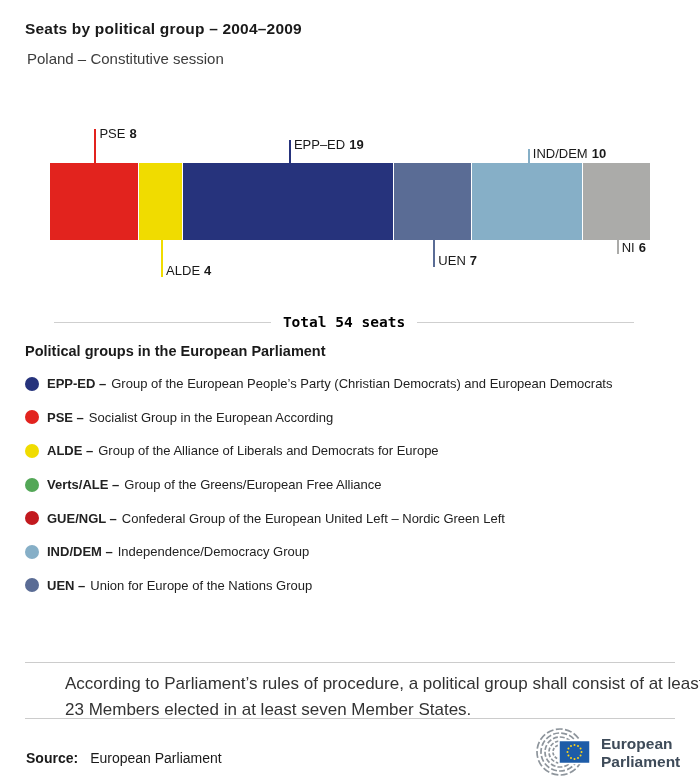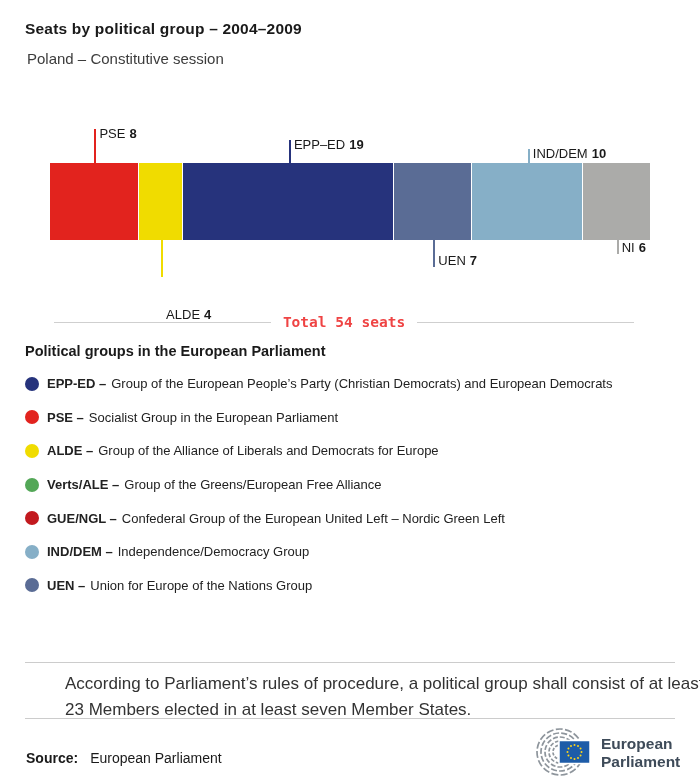--- a/index.html
+++ b/index.html
@@ -9,21 +9,21 @@
   .subtitle{position:absolute;left:27px;top:50px;font-size:15px;color:#3c3c3c;}
 
   #chart{position:absolute;left:0;top:110px;width:700px;height:195px;}
   .seg{position:absolute;top:53px;height:77px;}
   .tick{position:absolute;width:2px;}
   .bar-label{position:absolute;font-size:13px;white-space:nowrap;height:15px;line-height:15px;color:#1a1a1a;}
   .bar-label .num{font-weight:bold;margin-left:4px;}
 
   .total-row{position:absolute;left:54px;top:314px;width:580px;display:flex;align-items:center;}
   .total-line{flex:1;border-top:1px solid #cfcfcf;height:0;}
-  .total-text{margin:0 12px;font-family:"DejaVu Sans Mono",monospace;font-weight:bold;font-size:14.5px;color:#ef4444;white-space:nowrap;}
+  .total-text{margin:0 12px;font-family:"DejaVu Sans Mono",monospace;font-weight:bold;font-size:14.5px;color:#000000;white-space:nowrap;}
 
   .legend-title{position:absolute;left:25px;top:343px;font-size:14.5px;font-weight:bold;}
   #legend{position:absolute;left:25px;top:367px;width:660px;}
   .legend-row{display:flex;align-items:center;height:33.6px;}
   .legend-dot{width:14px;height:14px;border-radius:50%;margin-right:8px;flex:0 0 14px;}
   .legend-text{font-size:13px;color:#222;white-space:nowrap;}
   .legend-text b{margin-right:5px;}
 
   .rule{position:absolute;left:25px;width:650px;height:0;border-top:1px solid #ccc;}
   #rule1{top:662px;} #rule2{top:718px;}
@@ -38,21 +38,21 @@
 <div id="page">
   <div class="title">Seats by political group – 2004–2009</div>
   <div class="subtitle">Poland – Constitutive session</div>
 
   <div id="chart">
       <div class="seg" style="left: 50px; width: 88.8889px; background: rgb(226, 35, 30);"></div>
       <div class="tick" style="left: 94.4444px; height: 34px; top: 19px; background: rgb(226, 35, 30);"></div>
       <div class="bar-label" style="left: 99.4444px; top: 16px;"><span>PSE</span><span class="num">8</span></div>
       <div class="seg" style="left: 138.889px; width: 44.4444px; background: rgb(240, 220, 0); box-shadow: rgb(255, 255, 255) -1px 0px 0px;"></div>
       <div class="tick" style="left: 161.111px; height: 37px; top: 130px; background: rgb(240, 220, 0);"></div>
-      <div class="bar-label" style="left: 166.111px; top: 153px; margin-top: 44px;"><span>ALDE</span><span class="num">4</span></div>
+      <div class="bar-label" style="left: 166.111px; top: 153px;"><span>ALDE</span><span class="num">4</span></div>
       <div class="seg" style="left: 183.333px; width: 211.111px; background: rgb(38, 51, 124); box-shadow: rgb(255, 255, 255) -1px 0px 0px;"></div>
       <div class="tick" style="left: 288.889px; height: 23px; top: 30px; background: rgb(38, 51, 124);"></div>
       <div class="bar-label" style="left: 293.889px; top: 27px; text-align: right;"><span>EPP–ED</span><span class="num">19</span></div>
       <div class="seg" style="left: 394.444px; width: 77.7778px; background: rgb(90, 108, 149); box-shadow: rgb(255, 255, 255) -1px 0px 0px;"></div>
       <div class="tick" style="left: 433.333px; height: 27px; top: 130px; background: rgb(90, 108, 149);"></div>
       <div class="bar-label" style="left: 438.333px; top: 143px;"><span>UEN</span><span class="num">7</span></div>
       <div class="seg" style="left: 472.222px; width: 111.111px; background: rgb(134, 175, 199); box-shadow: rgb(255, 255, 255) -1px 0px 0px;"></div>
       <div class="tick" style="left: 527.778px; height: 14px; top: 39px; background: rgb(134, 175, 199);"></div>
       <div class="bar-label" style="left: 532.778px; top: 36px;"><span>IND/DEM</span><span class="num">10</span></div>
       <div class="seg" style="left: 583.333px; width: 66.6667px; background: rgb(171, 171, 169); box-shadow: rgb(255, 255, 255) -1px 0px 0px;"></div>
@@ -67,21 +67,21 @@
   </div>
 
   <div class="legend-title">Political groups in the European Parliament</div>
   <div id="legend">
       <div class="legend-row">
         <span class="legend-dot" style="background: rgb(38, 51, 124);"></span>
         <span class="legend-text"><b>EPP-ED –</b><span>Group of the European People’s Party (Christian Democrats) and European Democrats</span></span>
       </div>
       <div class="legend-row">
         <span class="legend-dot" style="background: rgb(226, 35, 30);"></span>
-        <span class="legend-text"><b>PSE –</b><span>Socialist Group in the European Parliament</span></span>
+        <span class="legend-text"><b>PSE –</b><span>Socialist Group in the European According</span></span>
       </div>
       <div class="legend-row">
         <span class="legend-dot" style="background: rgb(240, 220, 0);"></span>
         <span class="legend-text"><b>ALDE –</b><span>Group of the Alliance of Liberals and Democrats for Europe</span></span>
       </div>
       <div class="legend-row">
         <span class="legend-dot" style="background: rgb(83, 167, 87);"></span>
         <span class="legend-text"><b>Verts/ALE –</b><span>Group of the Greens/European Free Alliance</span></span>
       </div>
       <div class="legend-row">

